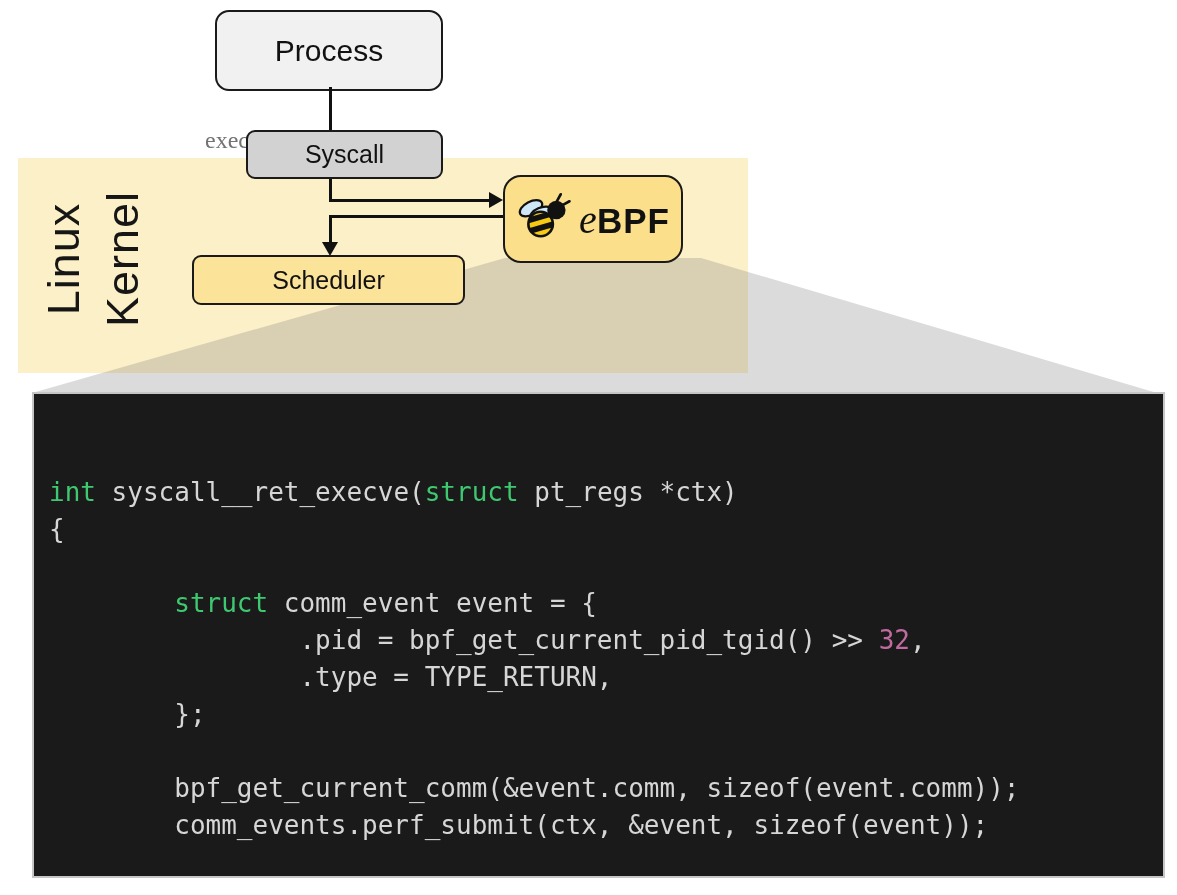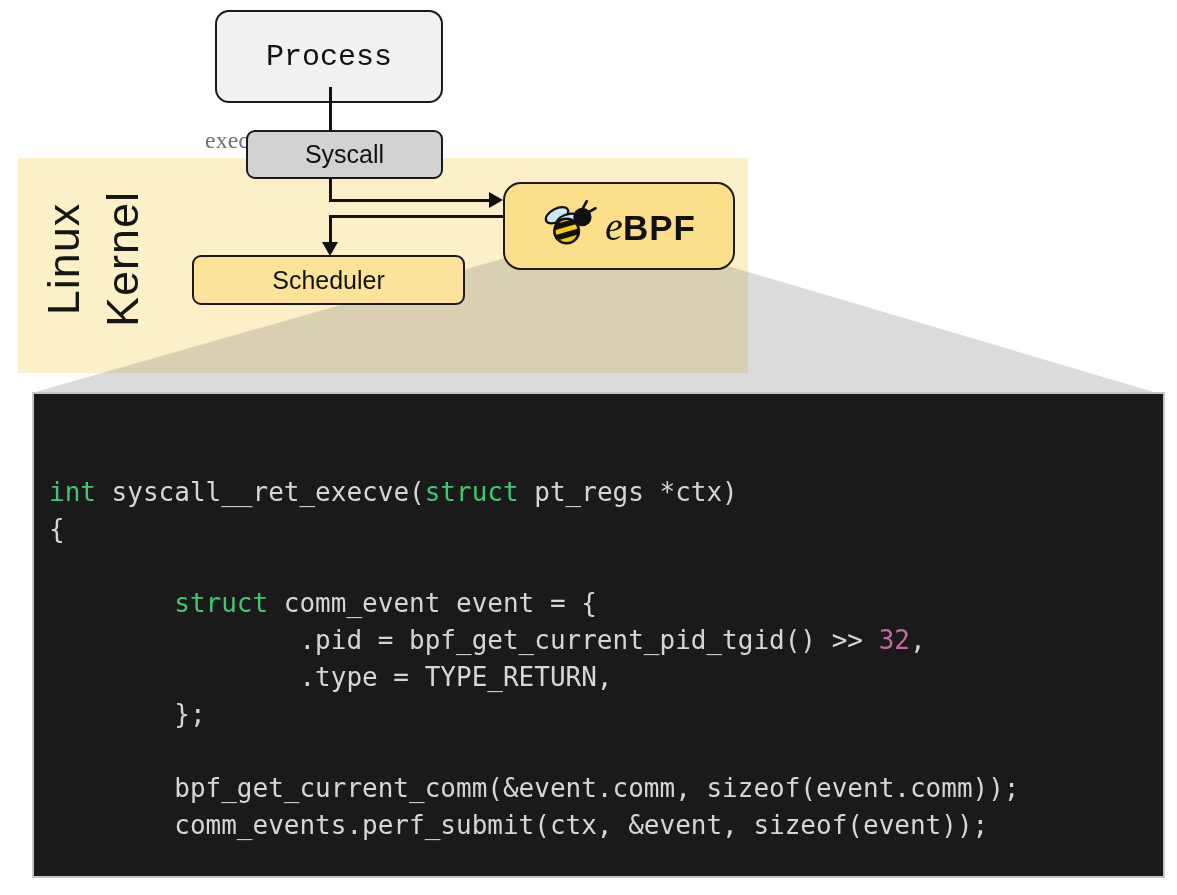--- a/index.html
+++ b/index.html
@@ -17,24 +17,24 @@
 
   
   .kernel-label{
     left:-38px;top:196px;width:270px;height:126px;z-index:3;
     transform:rotate(-90deg);text-align:center;
     font-size:45px;line-height:1.32;color:#161616;letter-spacing:1px;
   }
 
   
   .node{z-index:3;border:2.5px solid #1a1a1a;display:flex;align-items:center;justify-content:center;box-sizing:border-box;}
-  .process-box{left:215px;top:10px;width:228px;height:93px;border-radius:14px;background:#f1f1f1;font-size:30px;font-family:Liberation Mono, monospace;}
+  .process-box{left:215px;top:10px;width:228px;height:81px;border-radius:14px;background:#f1f1f1;font-size:30px;}
   .syscall-box{left:246px;top:130px;width:197px;height:49px;border-radius:9px;background:#d2d2d2;font-size:25px;}
   .scheduler-box{left:192px;top:255px;width:273px;height:50px;border-radius:9px;background:#fbe39a;font-size:25px;}
-  .ebpf-box{left:503px;top:182px;width:232px;height:88px;border-radius:18px;background:#fcdf8a;gap:5px;}
+  .ebpf-box{left:503px;top:175px;width:180px;height:88px;border-radius:18px;background:#fcdf8a;gap:5px;}
   .ebpf-text{font-size:35px;white-space:nowrap;}
   .ebpf-text .e{font-family:"Liberation Serif",serif;font-style:italic;font-size:40px;font-weight:500;}
   .ebpf-text .bpf{font-weight:bold;letter-spacing:1px;}
 
   
   .line{background:#111;z-index:3;}
   .proc-conn{left:329px;top:87px;width:2.5px;height:43px;}
   .sys-stem{left:329px;top:179px;width:2.5px;height:22px;}
   .hline1{left:329px;top:199px;width:161px;height:2.5px;}
   .arrow-right{left:489px;top:192px;width:0;height:0;z-index:3;

